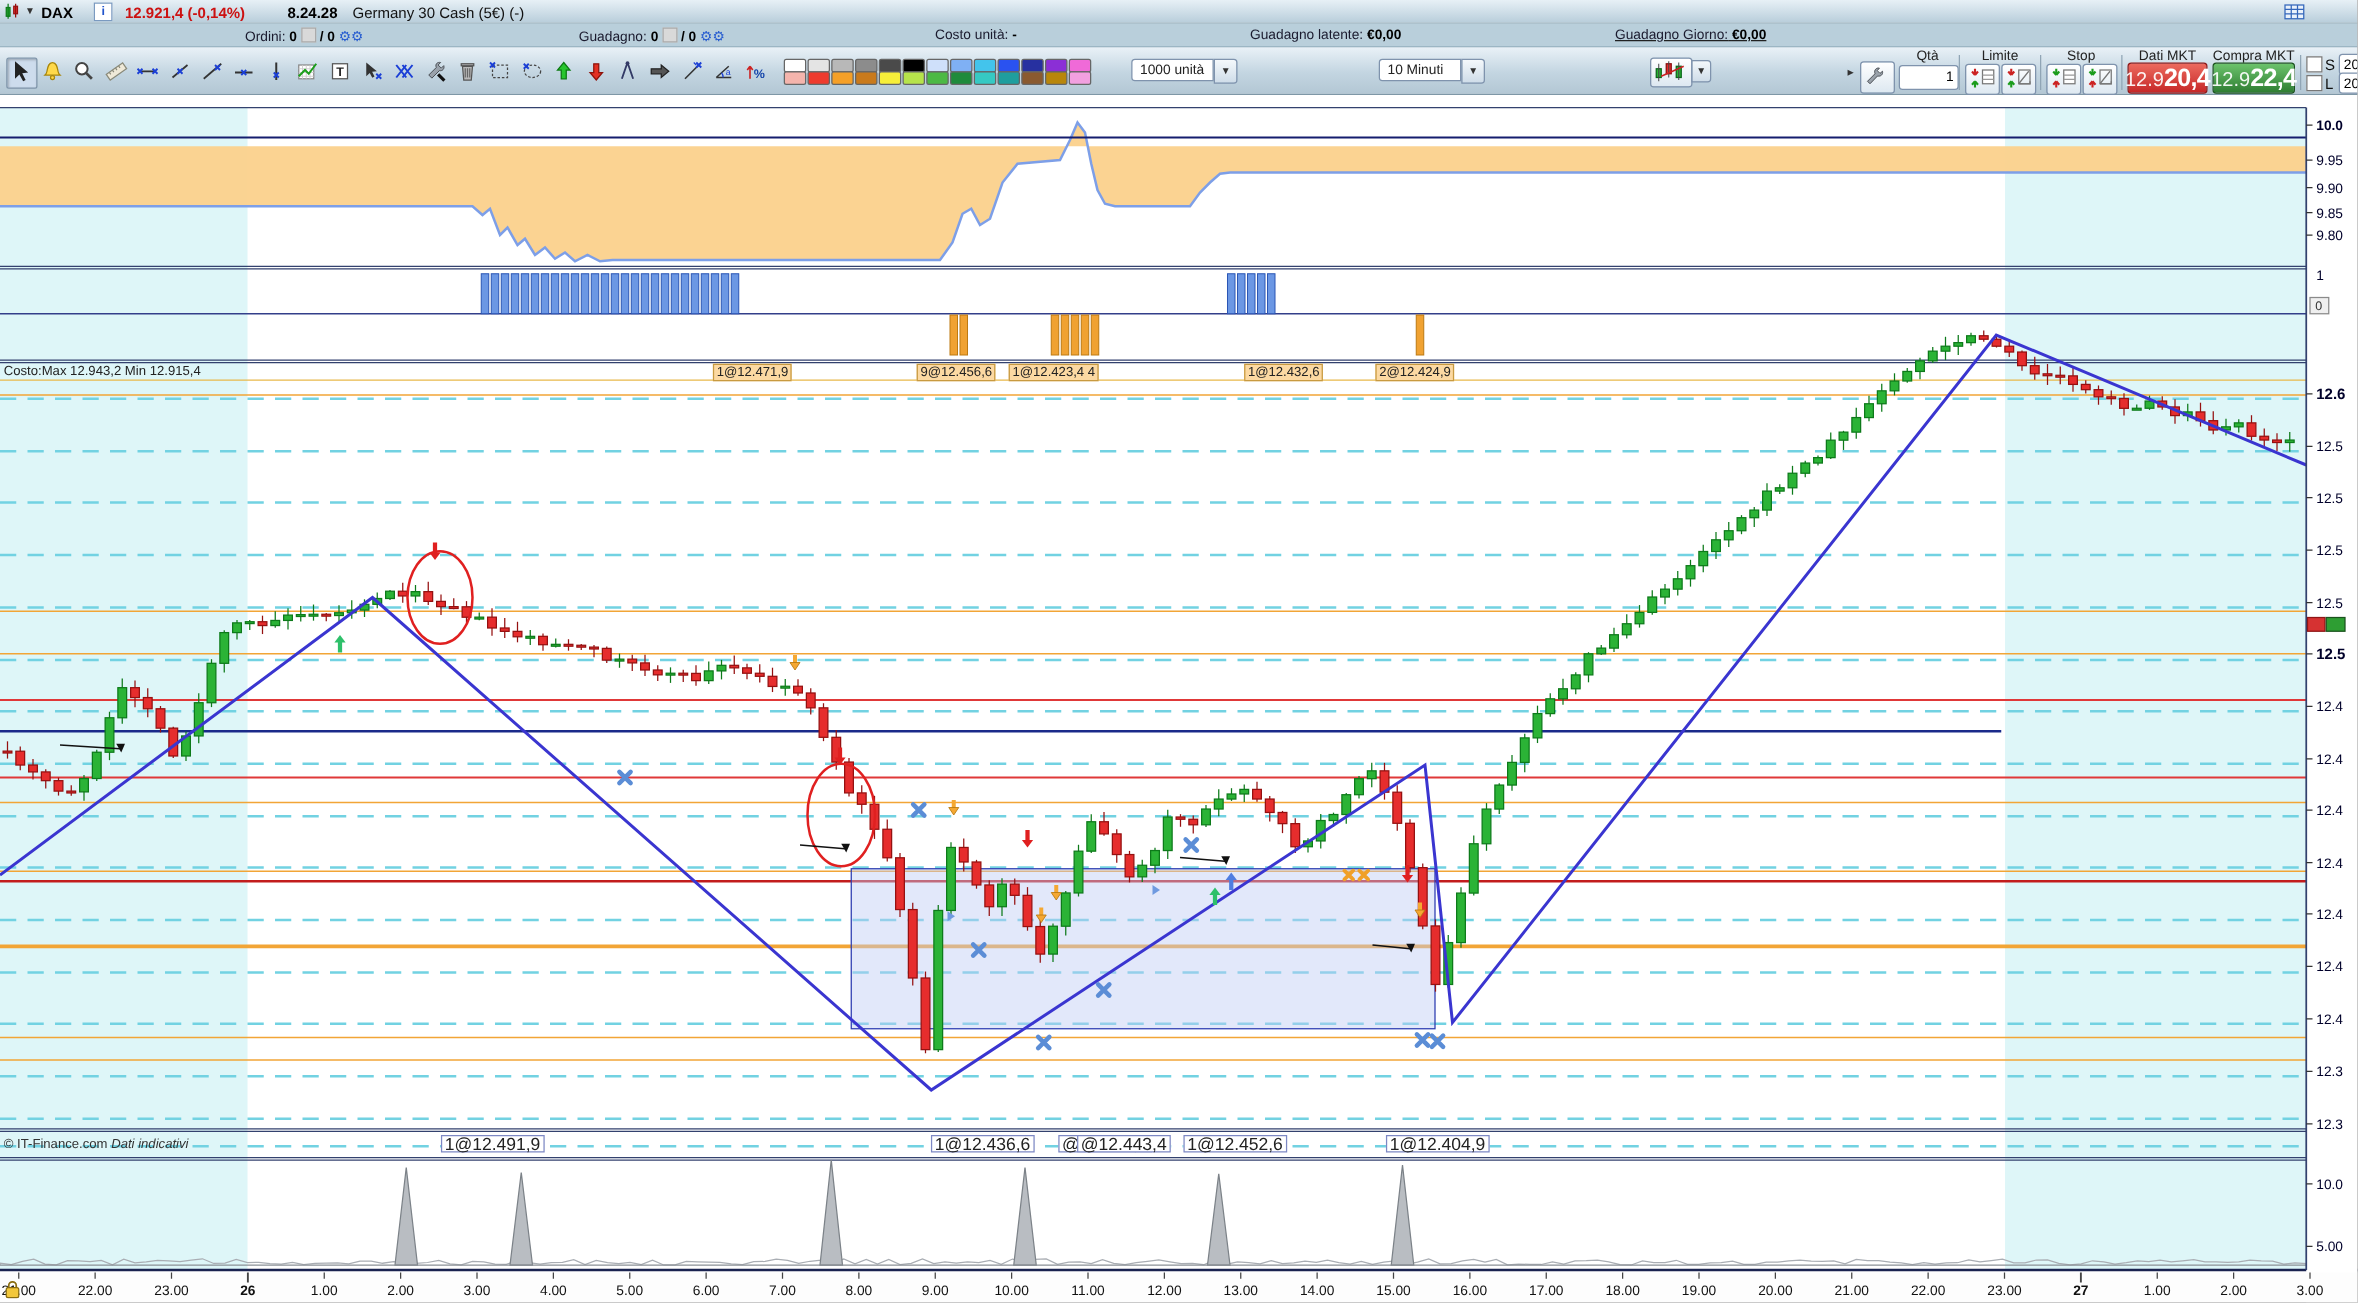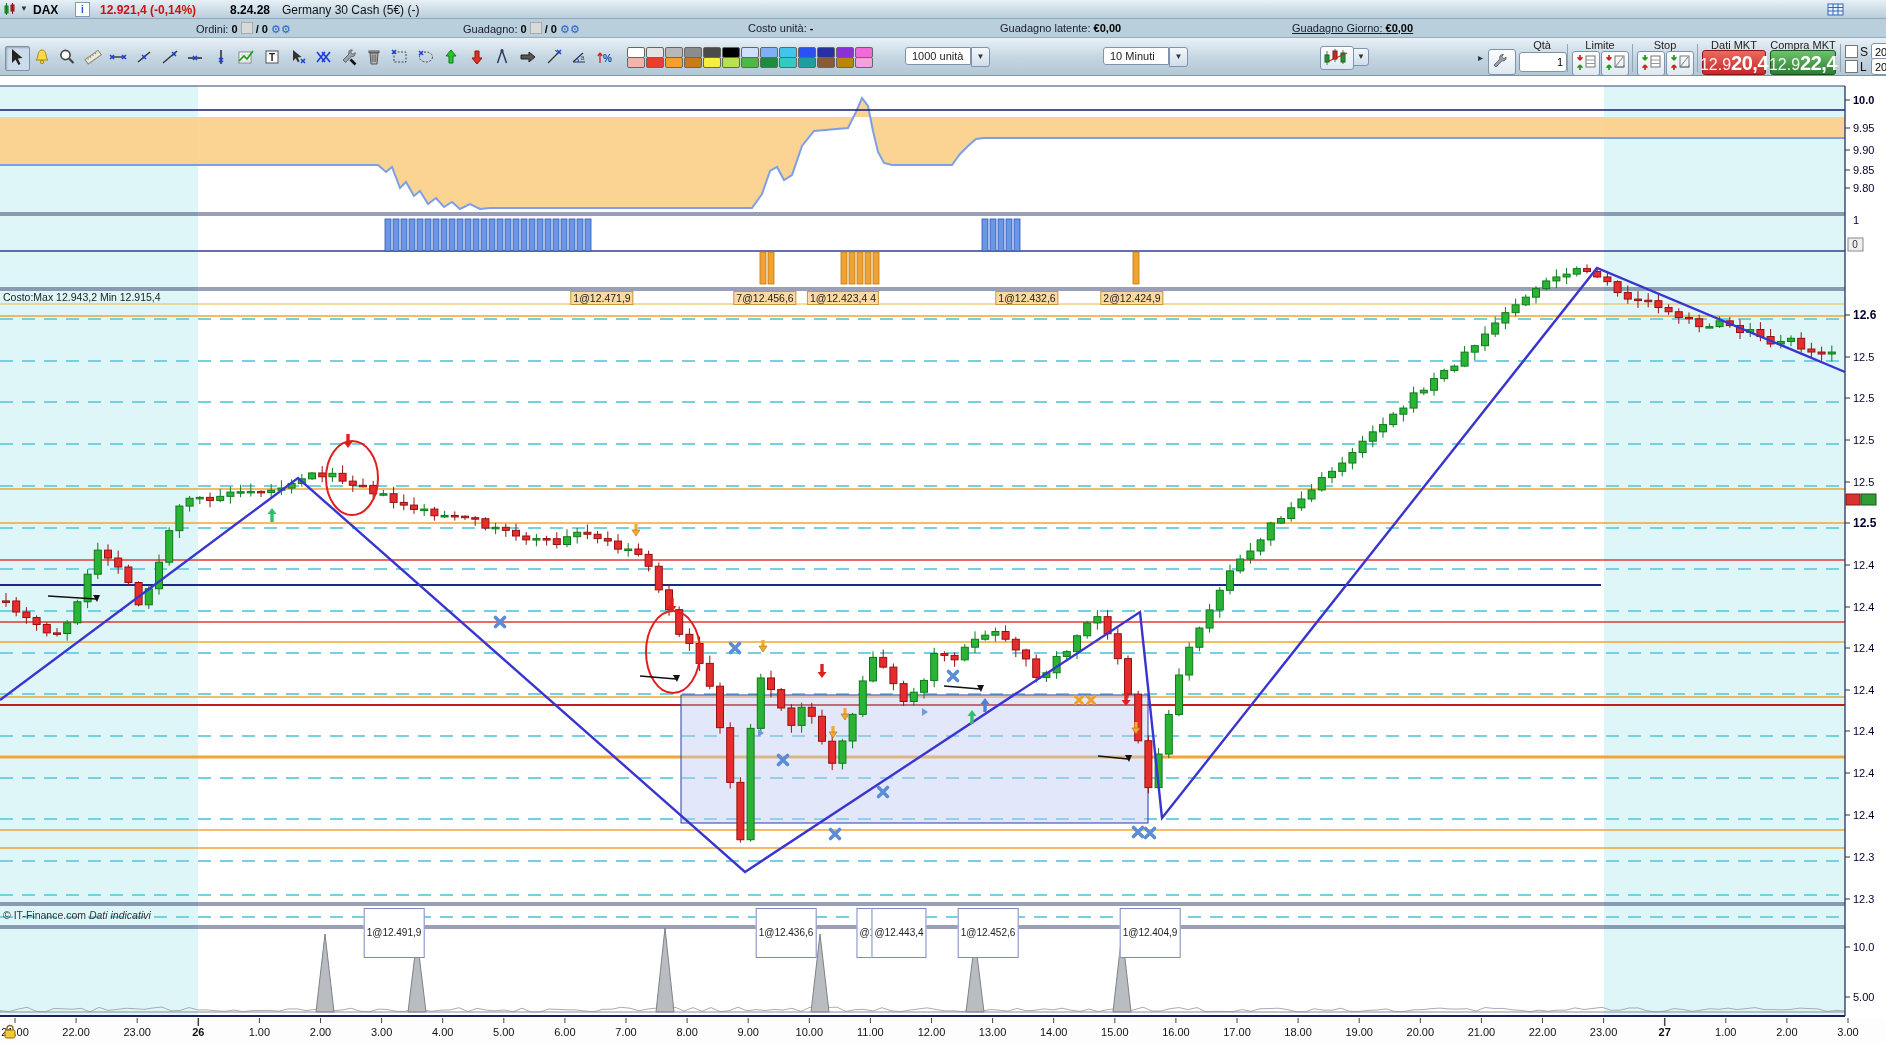--- a/index.html
+++ b/index.html
@@ -27,21 +27,21 @@
        display:flex;align-items:baseline;justify-content:center;padding-top:1px;box-sizing:border-box;}
   .mkt .sm{font-size:16px;opacity:.92;}
   .mkt .lg{font-size:20px;font-weight:bold;letter-spacing:-.5px;}
   .sep{position:absolute;top:6px;height:28px;width:1px;background:#90a5b5;}
   .cb{position:absolute;width:11px;height:11px;background:#fff;border:1px solid #777;}
   .slfield{position:absolute;width:34px;height:15px;background:#fff;border:1px solid #7f93ad;border-radius:3px;padding:0 3px;font-size:11px;}
   .overlay{position:absolute;z-index:4;white-space:nowrap;}
   .tl-top{position:absolute;top:291px;height:12px;line-height:12px;background:#fcd9a2;border:1px solid #c89a40;
           font-size:10.5px;color:#222;padding:0 2px;transform:translateX(-50%);z-index:4;}
   .tl-bot{position:absolute;top:908px;height:12px;line-height:12px;background:#fff;border:1px solid #7d88c4;
-          font-size:10px;color:#222;padding:18px 2px;transform:translateX(-50%);z-index:4;}
+          font-size:14px;color:#222;padding:0 2px;transform:translateX(-50%);z-index:4;}
   #giorno{left:3px;top:291px;font-size:10.5px;color:#222;}
   #copyright{left:3px;top:909px;font-size:10.5px;color:#333;}
   #copyright .it{font-style:italic;}
   svg{position:absolute;left:0;top:0;z-index:1;}
   svg text{font-family:"Liberation Sans",sans-serif;}
 </style>
 </head>
 <body>
 <div id="app">
 
@@ -975,21 +975,21 @@
   <span class="tb-item" style="left:1860px;top:22px;font-size:12px;color:#111;">L</span>
   <input class="slfield" style="left: 1871px; top: 20px;" value="20">
 </div>
 
 <div id="giorno" class="overlay">Costo:Max 12.943,2 Min 12.915,4</div>
 <div id="copyright" class="overlay">
   <span>© IT-Finance.com</span> <span class="it">Dati indicativi</span>
 </div>
 <div id="labels-layer">
       <div class="tl-top" style="left: 602px;">1@12.471,9</div>
-      <div class="tl-top" style="left: 765px;">7@12.456,6</div>
+      <div class="tl-top" style="left: 765px;">9@12.456,6</div>
       <div class="tl-top" style="left: 843px;">1@12.423,4 4</div>
       <div class="tl-top" style="left: 1027px;">1@12.432,6</div>
       <div class="tl-top" style="left: 1132px;">2@12.424,9</div>
       <div class="tl-bot" style="left: 394px;">1@12.491,9</div>
       <div class="tl-bot" style="left: 786px;">1@12.436,6</div>
       <div class="tl-bot" style="left: 884px;">@12.403,4</div>
       <div class="tl-bot" style="left: 899px;">@12.443,4</div>
       <div class="tl-bot" style="left: 988px;">1@12.452,6</div>
       <div class="tl-bot" style="left: 1150px;">1@12.404,9</div>
     </div>

